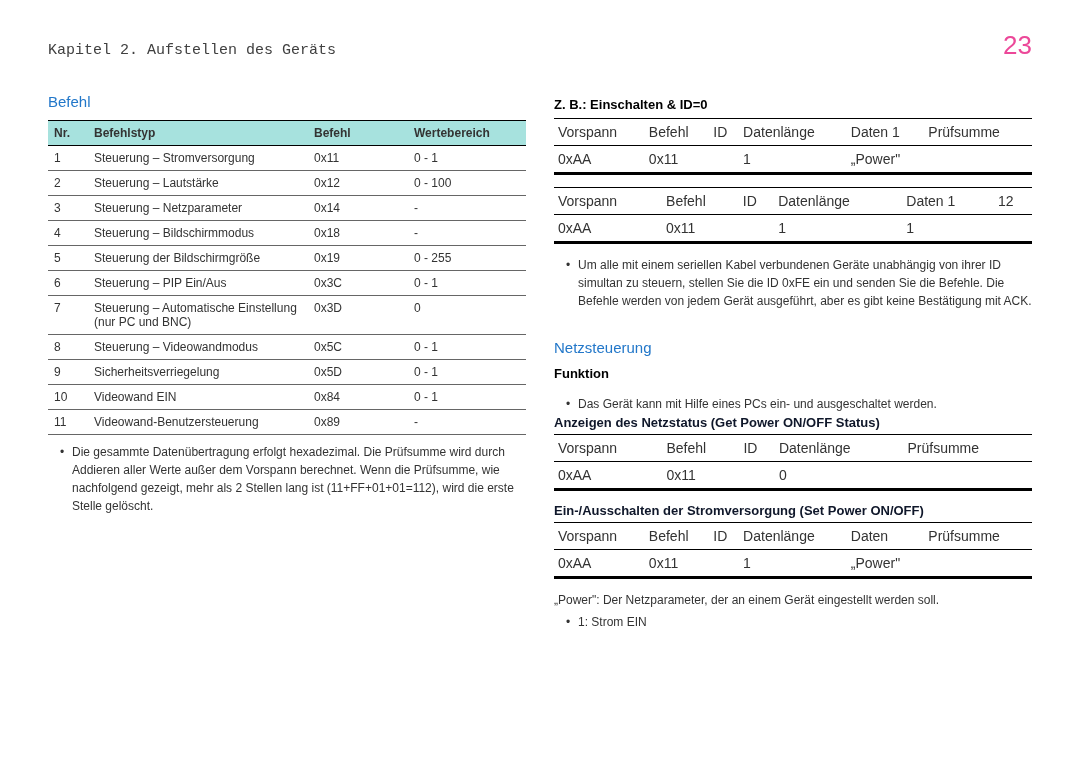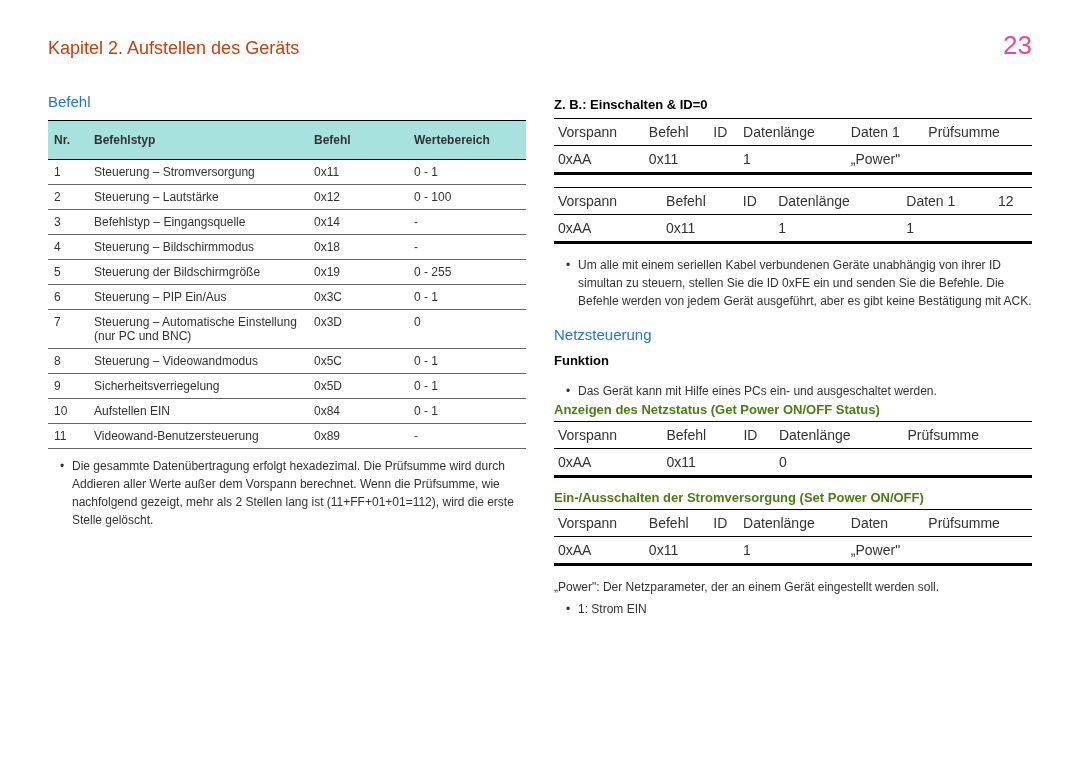--- a/index.html
+++ b/index.html
@@ -16,22 +16,23 @@
   .page {
     padding: 30px 48px 0 48px;
   }
   .header-row {
     display: flex;
     justify-content: space-between;
     align-items: baseline;
     margin-bottom: 32px;
   }
   .chapter-title {
-    color: #c2410c;
-    font-size: 18px;
+    color: #404040;
+    font-size: 15px;
+    font-family: Liberation Mono, monospace;
   }
   .page-number {
     color: #ec4899;
     font-size: 26px;
     font-weight: 400;
   }
   .columns {
     display: flex;
     gap: 28px;
   }
@@ -48,34 +49,34 @@
   .sub-title {
     font-size: 13px;
     font-weight: 700;
     color: #000;
     margin-bottom: 6px;
     margin-top: 4px;
   }
   .bold-line {
     font-size: 13px;
     font-weight: 700;
-    color: #4d7c0f;
+    color: #0f172a;
     margin-bottom: 4px;
   }
   table.main {
     width: 100%;
     border-collapse: collapse;
     font-size: 12px;
   }
   table.main th {
     background: #a7e2de;
     border-top: 1px solid #000;
     border-bottom: 1px solid #000;
     text-align: left;
-    padding: 12px 6px;
+    padding: 5px 6px;
     font-weight: 700;
   }
   table.main td {
     border-bottom: 1px solid #666;
     padding: 5px 6px;
     vertical-align: top;
   }
   table.simple {
     width: 100%;
     border-collapse: collapse;
@@ -151,21 +152,21 @@
               <td>0 - 1</td>
             </tr>
             <tr>
               <td>2</td>
               <td>Steuerung – Lautstärke</td>
               <td>0x12</td>
               <td>0 - 100</td>
             </tr>
             <tr>
               <td>3</td>
-              <td>Befehlstyp – Eingangsquelle</td>
+              <td>Steuerung – Netzparameter</td>
               <td>0x14</td>
               <td>-</td>
             </tr>
             <tr>
               <td>4</td>
               <td>Steuerung – Bildschirmmodus</td>
               <td>0x18</td>
               <td>-</td>
             </tr>
             <tr>
@@ -193,21 +194,21 @@
               <td>0 - 1</td>
             </tr>
             <tr>
               <td>9</td>
               <td>Sicherheitsverriegelung</td>
               <td>0x5D</td>
               <td>0 - 1</td>
             </tr>
             <tr>
               <td>10</td>
-              <td>Aufstellen EIN</td>
+              <td>Videowand EIN</td>
               <td>0x84</td>
               <td>0 - 1</td>
             </tr>
             <tr>
               <td>11</td>
               <td>Videowand-Benutzersteuerung</td>
               <td>0x89</td>
               <td>-</td>
             </tr>
           </tbody>
@@ -263,21 +264,21 @@
           <td>1</td>
           <td></td>
         </tr>
           </tbody>
       </table>
 
       <ul class="bullets">
         <li>Um alle mit einem seriellen Kabel verbundenen Geräte unabhängig von ihrer ID simultan zu steuern, stellen Sie die ID 0xFE ein und senden Sie die Befehle. Die Befehle werden von jedem Gerät ausgeführt, aber es gibt keine Bestätigung mit ACK.</li>
       </ul>
 
-      <div class="section-title" style="margin-top:16px">Netzsteuerung</div>
+      <div class="section-title" style="margin-top:29px">Netzsteuerung</div>
       <div class="sub-title">Funktion</div>
       <ul class="bullets" style="margin-top:14px">
         <li>Das Gerät kann mit Hilfe eines PCs ein- und ausgeschaltet werden.</li>
       </ul>
 
       <div class="bold-line">Anzeigen des Netzstatus (Get Power ON/OFF Status)</div>
       <table class="simple">
         <thead>
             <tr>
           <th>Vorspann</th>

